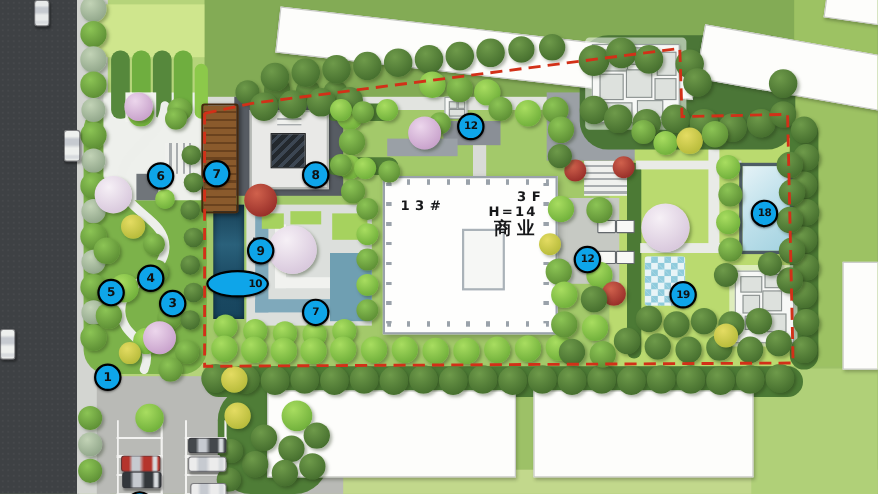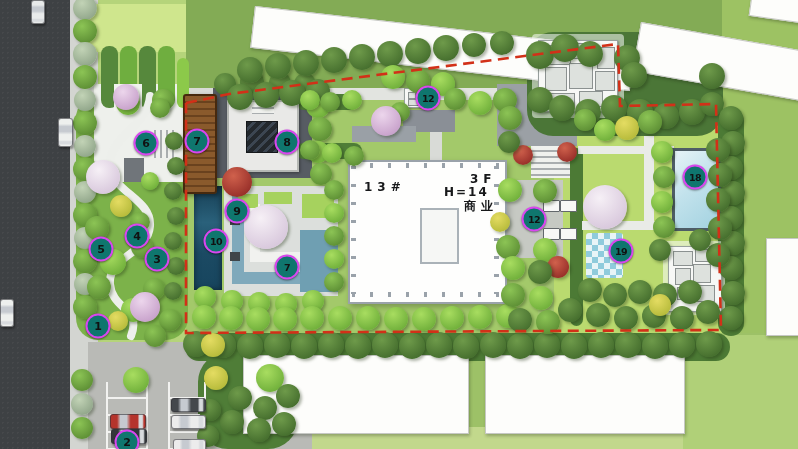--- a/index.html
+++ b/index.html
@@ -29,23 +29,23 @@
   .tree{position:absolute;border-radius:50%;box-shadow:2px 2px 3px rgba(30,45,15,.35);}
   .t-dark  {background:radial-gradient(circle at 38% 30%,#6e9a4a,#47702f 75%);}
   .t-green {background:radial-gradient(circle at 38% 30%,#8cc455,#5f9136 75%);}
   .t-bright{background:radial-gradient(circle at 38% 30%,#a8dd60,#72b13c 75%);}
   .t-sage  {background:radial-gradient(circle at 38% 30%,#c2d3b6,#93a88c 75%);}
   .t-yellow{background:radial-gradient(circle at 38% 30%,#e4dc62,#b8bc3c 75%);}
   .t-red   {background:radial-gradient(circle at 38% 30%,#d0614c,#99302a 75%);}
   .t-pink  {background:radial-gradient(circle at 38% 30%,#ecd6ec,#c9a3cc 75%);}
   .t-white {background:radial-gradient(circle at 38% 30%,#f6f0f6,#d9c9dd 75%);}
   .car{position:absolute;border-radius:3px;border:1px solid rgba(50,50,55,.6);box-shadow:1px 2px 2px rgba(0,0,0,.35);}
-  .marker{position:absolute;width:21px;height:21px;border-radius:50%;background:#0f766e;border:2px solid #d946ef;
+  .marker{position:absolute;width:21px;height:21px;border-radius:50%;background:#0ea5e9;border:2px solid #000000;
           display:flex;align-items:center;justify-content:center;font-size:11px;font-weight:bold;color:#111;
-          transform:translate(-50%,-50%);box-shadow:0 1px 2px rgba(0,0,0,.45);line-height:1;}
+          transform:translate(-50%,-50%);box-shadow:0 1px 2px rgba(0,0,0,.45);line-height:1;margin-top:17px;}
   .marker.two{font-size:9.5px;letter-spacing:-0.5px;}
   .lbl{position:absolute;font-weight:bold;color:#17181a;white-space:nowrap;}
   svg.layer{position:absolute;left:0;top:0;}
 </style>
 </head>
 <body>
 
 <div id="plan">
     <div class="abs " style="left: 0px; top: 0px; width: 798px; height: 449px; background: rgb(166, 200, 115);"></div>
     <div class="abs road" style="left: 0px; top: 0px; width: 72px; height: 449px;"></div>
@@ -367,23 +367,23 @@
     </svg>
     <div class="marker" style="left: 98px; top: 326px;">1</div>
     <div class="marker" style="left: 127px; top: 442px;">2</div>
     <div class="marker" style="left: 157px; top: 259px;">3</div>
     <div class="marker" style="left: 137px; top: 236px;">4</div>
     <div class="marker" style="left: 101px; top: 249px;">5</div>
     <div class="marker" style="left: 146px; top: 143px;">6</div>
     <div class="marker" style="left: 197px; top: 141px;">7</div>
     <div class="marker" style="left: 287px; top: 142px;">8</div>
     <div class="marker" style="left: 237px; top: 211px;">9</div>
-    <div class="marker two" style="left: 216px; top: 241px;">10</div>
+    <div class="marker two" style="left: 216px; top: 241px; padding-left: 32px;">10</div>
     <div class="marker two" style="left: 287px; top: 267px;">7</div>
     <div class="marker two" style="left: 428px; top: 98px;">12</div>
     <div class="marker two" style="left: 534px; top: 219px;">12</div>
     <div class="marker two" style="left: 621px; top: 251px;">19</div>
     <div class="marker two" style="left: 695px; top: 177px;">18</div>
     <div class="lbl" style="left: 364px; top: 180px; font-size: 12px; letter-spacing: 5px;">13#</div>
     <div class="lbl" style="left: 470px; top: 172px; font-size: 12px; letter-spacing: 5px;">3F</div>
     <div class="lbl" style="left: 444px; top: 185px; font-size: 12px; letter-spacing: 2px;">H=14</div>
-    <div class="lbl" style="left: 464px; top: 198px; font-size: 12px; letter-spacing: 5px;">商业</div>
+    <div class="lbl" style="left: 449px; top: 198px; font-size: 16px; letter-spacing: 5px;">商业</div>
   </div>
 
 </body></html>

